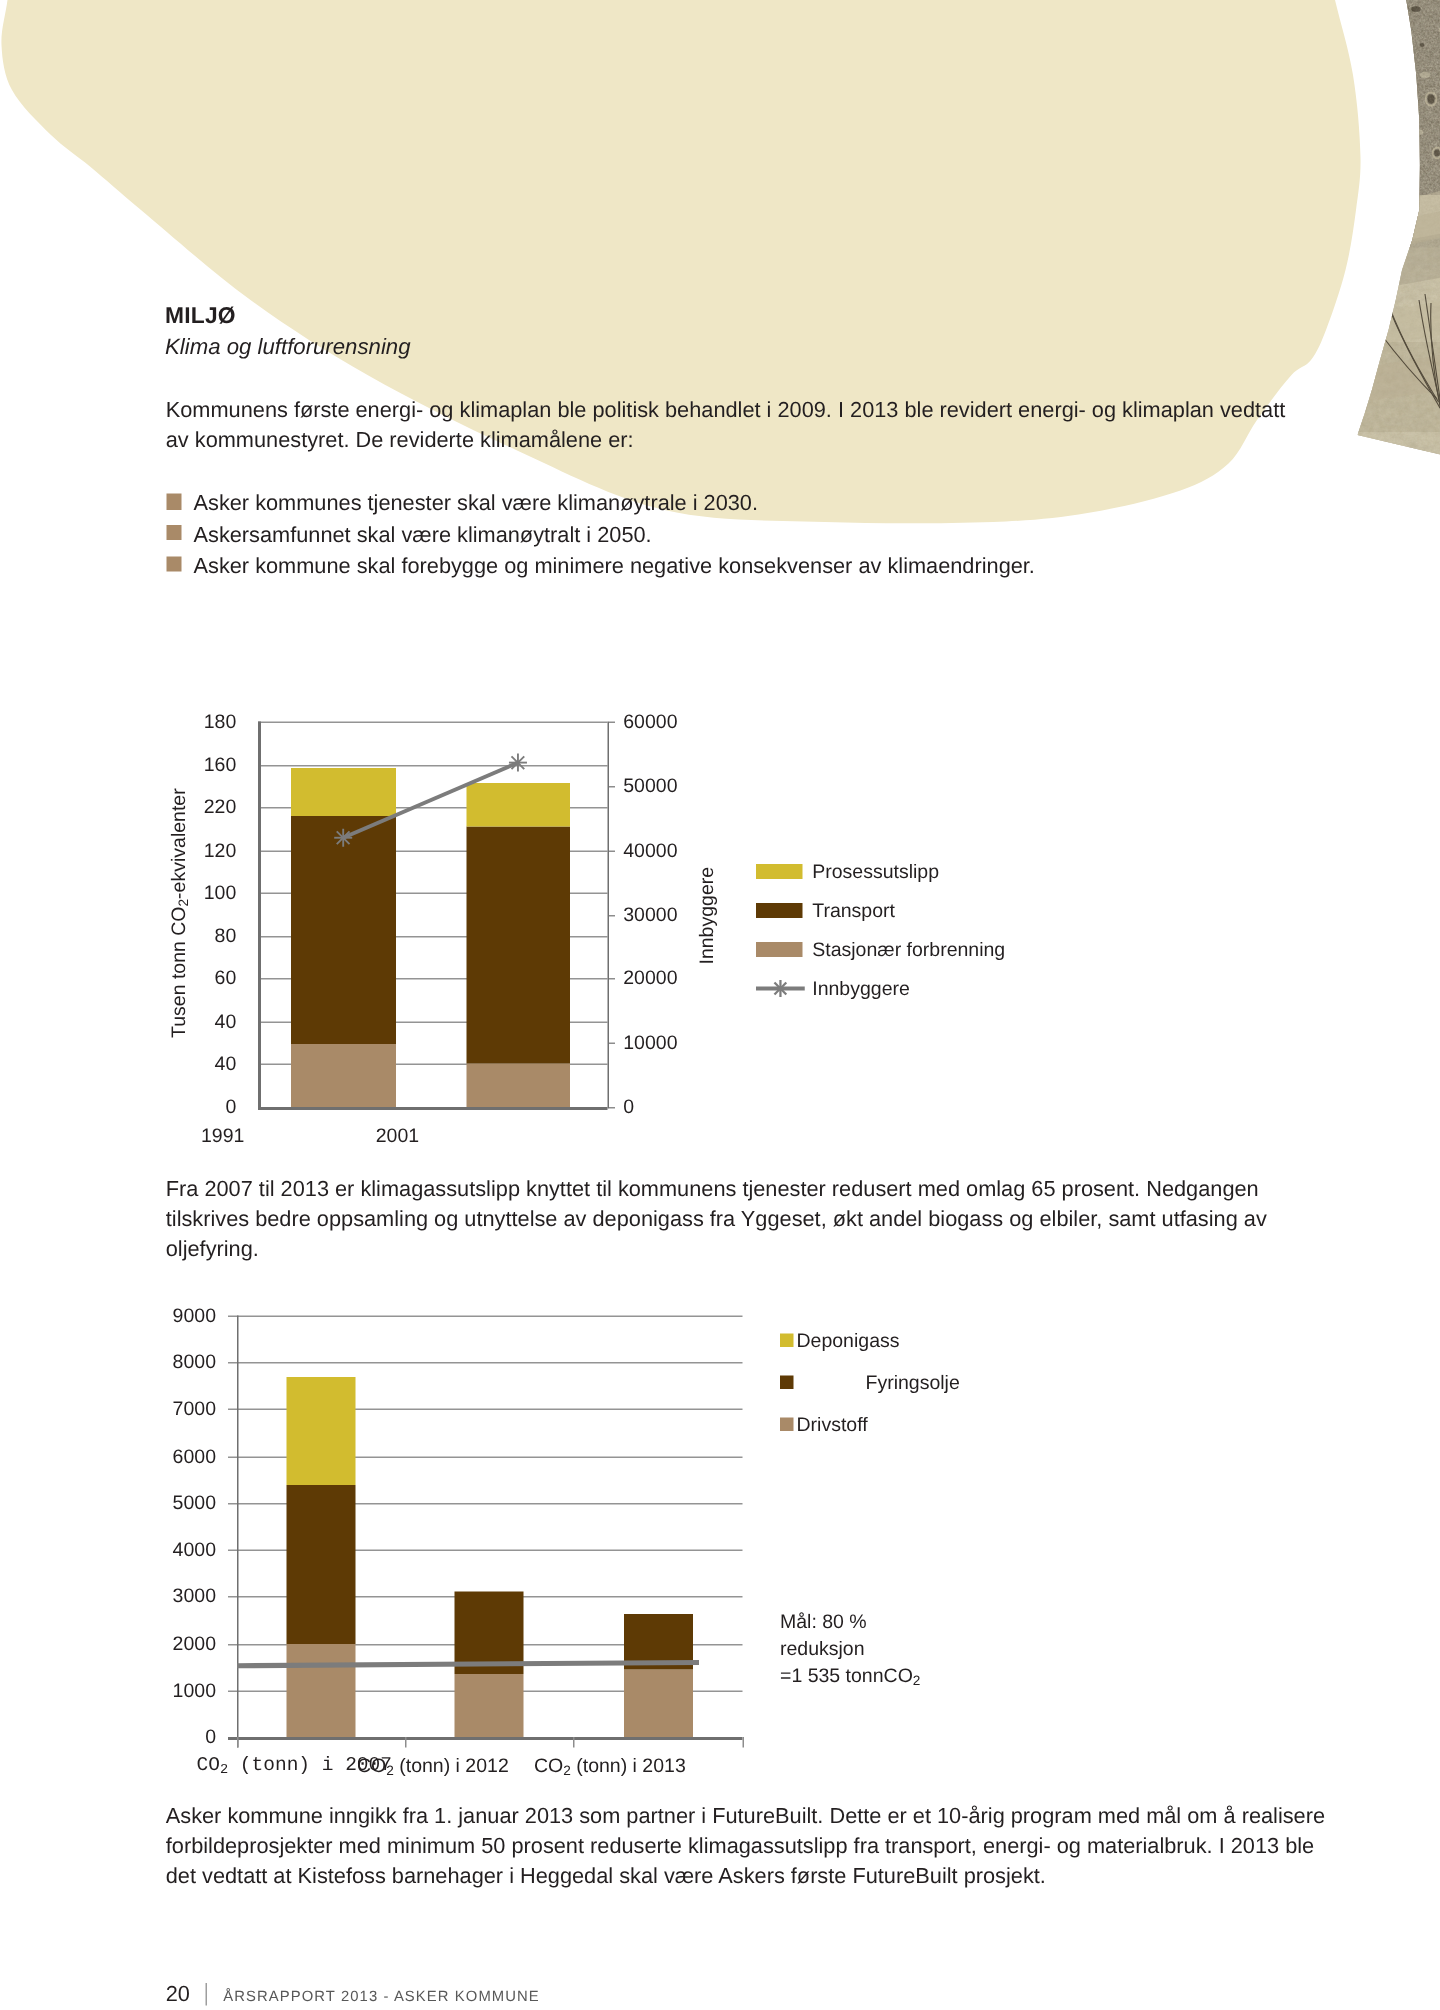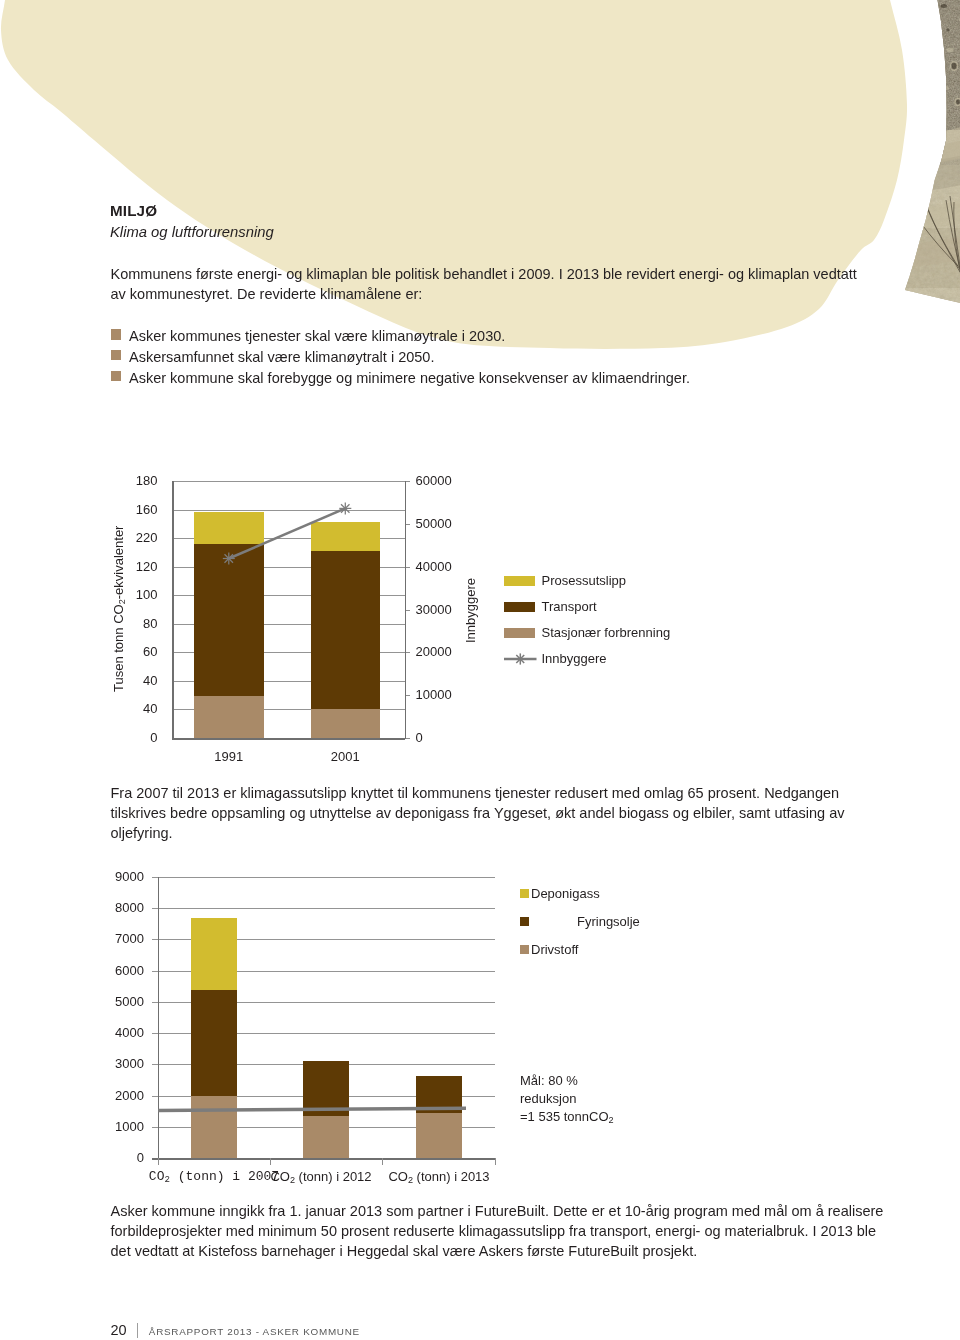--- a/index.html
+++ b/index.html
@@ -30,21 +30,21 @@
   .chart{position:absolute;left:0;top:0;width:960px;height:1340px;
          pointer-events:none;}
   .gl{position:absolute;background:#949494;height:1px;}
   .vl{position:absolute;background:#949494;width:1px;}
   .tk{position:absolute;background:#8d8d8d;}
   .bar{position:absolute;}
   .tick-l{position:absolute;font-size:13px;line-height:13px;text-align:right;
           white-space:nowrap;}
   .tick-r{position:absolute;font-size:13px;line-height:13px;text-align:left;
           white-space:nowrap;}
-  .catlab{position:absolute;font-size:13px;line-height:13px;text-align:center;
+  .catlab{position:absolute;font-size:13px;line-height:13px;text-align:left;
           white-space:nowrap;}
   .axtitle{position:absolute;font-size:13px;line-height:13px;white-space:nowrap;
            transform-origin:0 0;transform:rotate(-90deg);}
   .lg-row{position:absolute;font-size:13px;line-height:14px;white-space:nowrap;}
   .lg-sw{position:absolute;}
   .note{position:absolute;font-size:13px;line-height:18.2px;white-space:nowrap;}
   sub{font-size:70%;vertical-align:-0.25em;line-height:0;}
 
   
   .footer{position:absolute;left:110.5px;top:1322px;white-space:nowrap;line-height:15px;}

